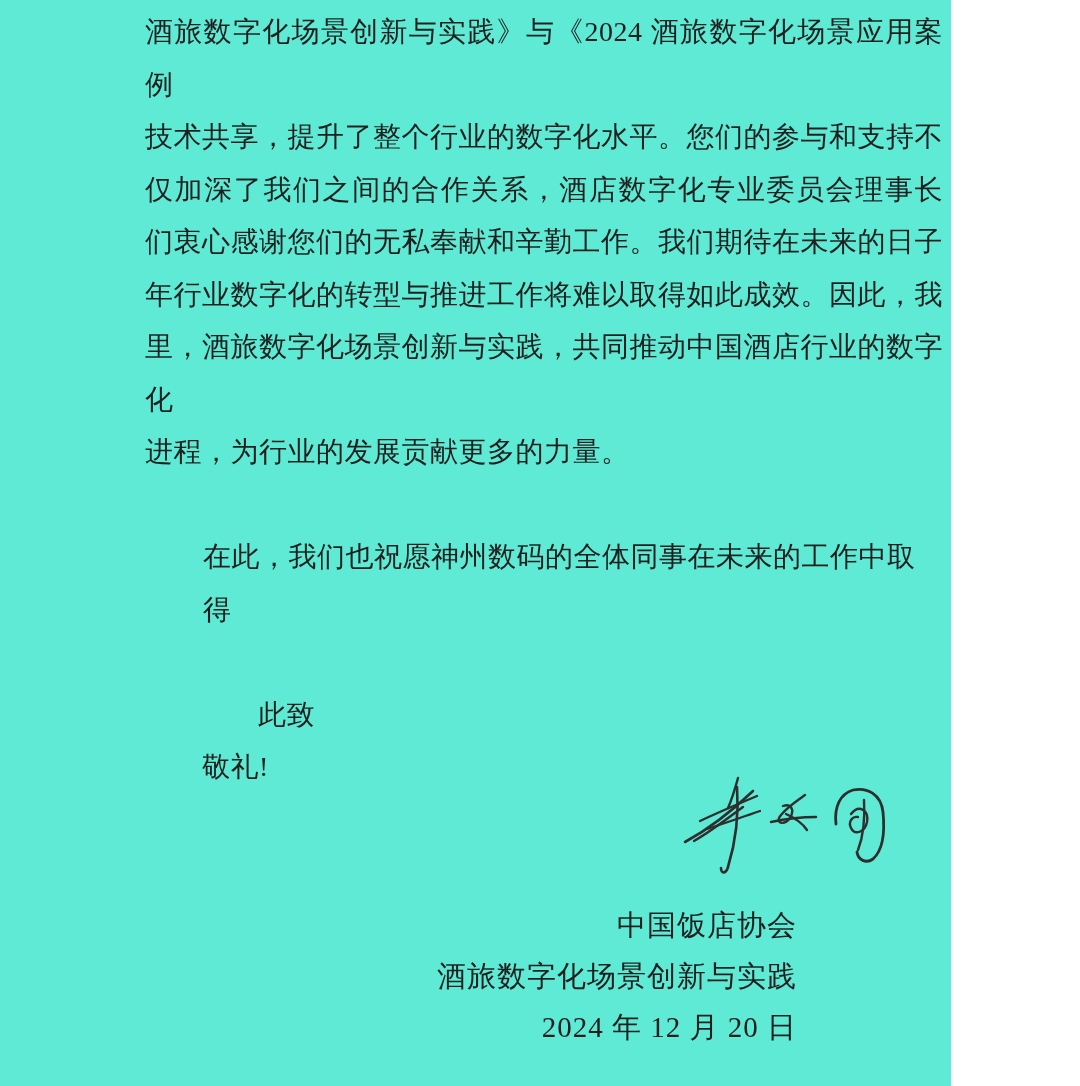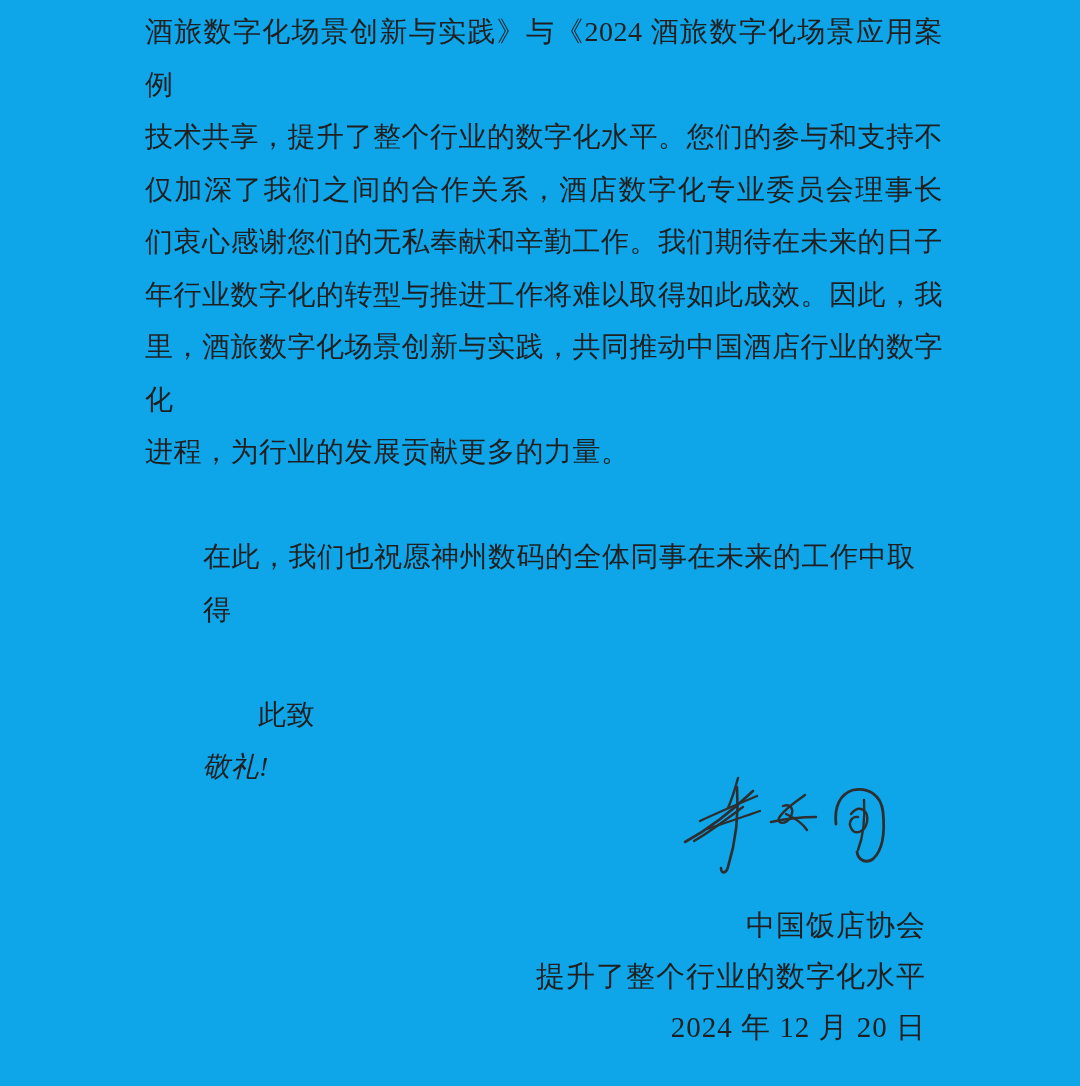--- a/index.html
+++ b/index.html
@@ -2,23 +2,23 @@
 <html><head>
 <meta charset="utf-8">
 <style>
   html, body {
     margin: 0;
     padding: 0;
     background: #ffffff;
   }
   .page {
     position: relative;
-    width: 1080px;
+    width: 951px;
     height: 1086px;
-    background: #0ea5e9;
+    background: #5eead4;
     overflow: hidden;
     font-family: "Liberation Serif", "DejaVu Serif", serif;
     color: #1f1f1f;
   }
   .body-block {
     position: absolute;
     left: 145px;
     top: 6px;
     width: 798px;
     font-size: 28px;
@@ -30,21 +30,21 @@
     line-height: 52.5px;
   }
   .line.j {
     text-align: justify;
     text-align-last: justify;
     text-justify: inter-character;
   }
   .line.indent { padding-left: 58px; }
   .blank-line { height: 52.5px; }
   .salute   { padding-left: 113px; }
-  .salutation { padding-left: 57px; font-style: italic; }
+  .salutation { padding-left: 57px; }
   .signature {
     position: absolute;
     left: 655px;
     top: 762px;
     width: 250px;
     height: 125px;
   }
   .signature path {
     fill: none;
     stroke: #2e2e2e;
@@ -100,17 +100,17 @@
     <path d="M131,52 C140,56 148,62 152,68" stroke-width="2.4"></path>
     <path d="M116,60 C130,57 146,55 161,55" stroke-width="2.4"></path>
 
     <path d="M181,62 C179,45 185,32 198,28 C212,25 226,32 228,50 C230,70 228,88 218,97 C211,102 203,98 202,90" stroke-width="2.8"></path>
     <path d="M196,52 C204,42 214,48 212,60 C210,70 200,74 196,66 C193,60 197,54 203,55" stroke-width="2.4"></path>
     <path d="M209,38 C210,55 208,75 203,88" stroke-width="2.4"></path>
   </svg>
 
   <div class="footer">
     <div class="f-line">中国饭店协会</div>
-    <div class="f-line">提升了整个行业的数字化水平</div>
+    <div class="f-line">酒旅数字化场景创新与实践</div>
     <div class="f-line">2024 年 12 月 20 日</div>
   </div>
 
 </div>
 
 </body></html>

